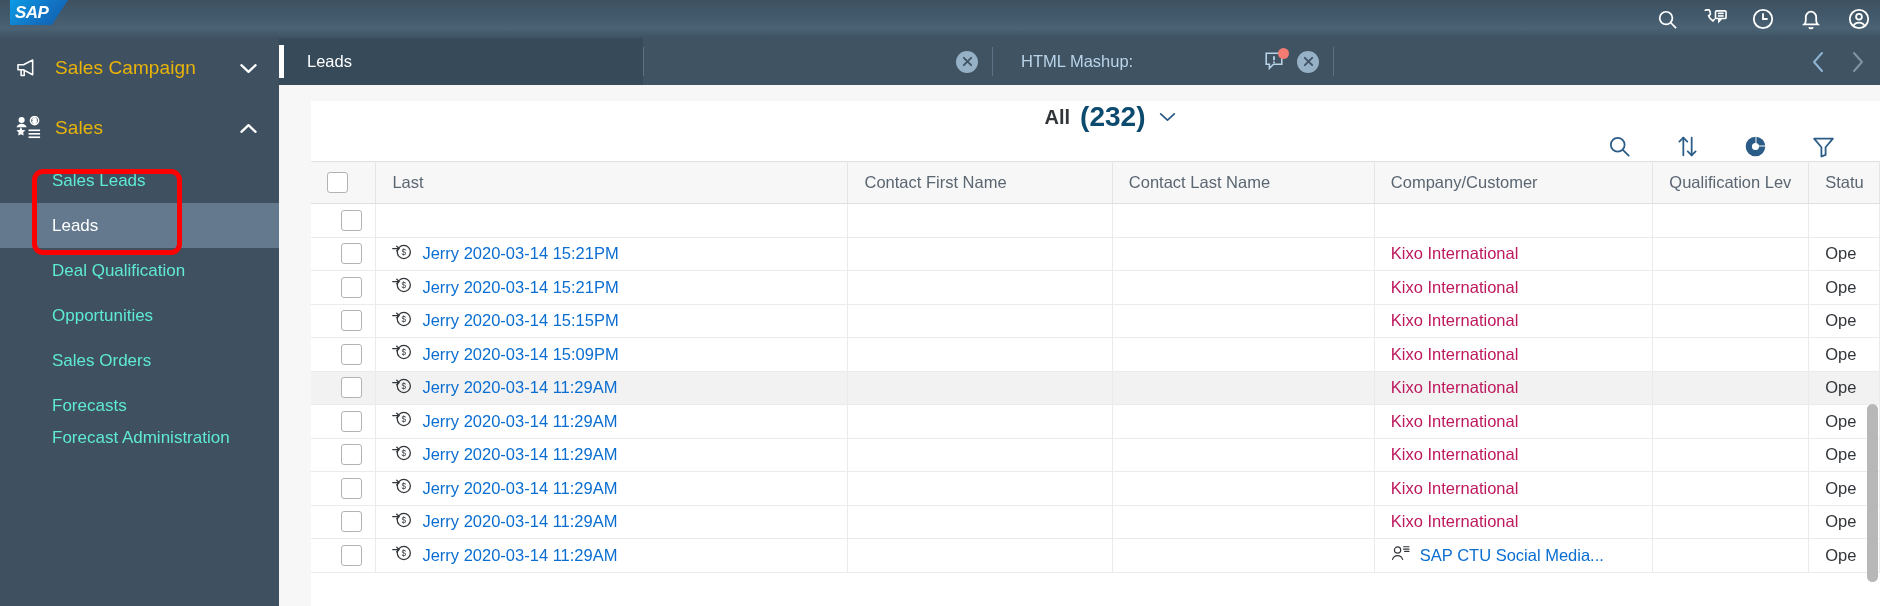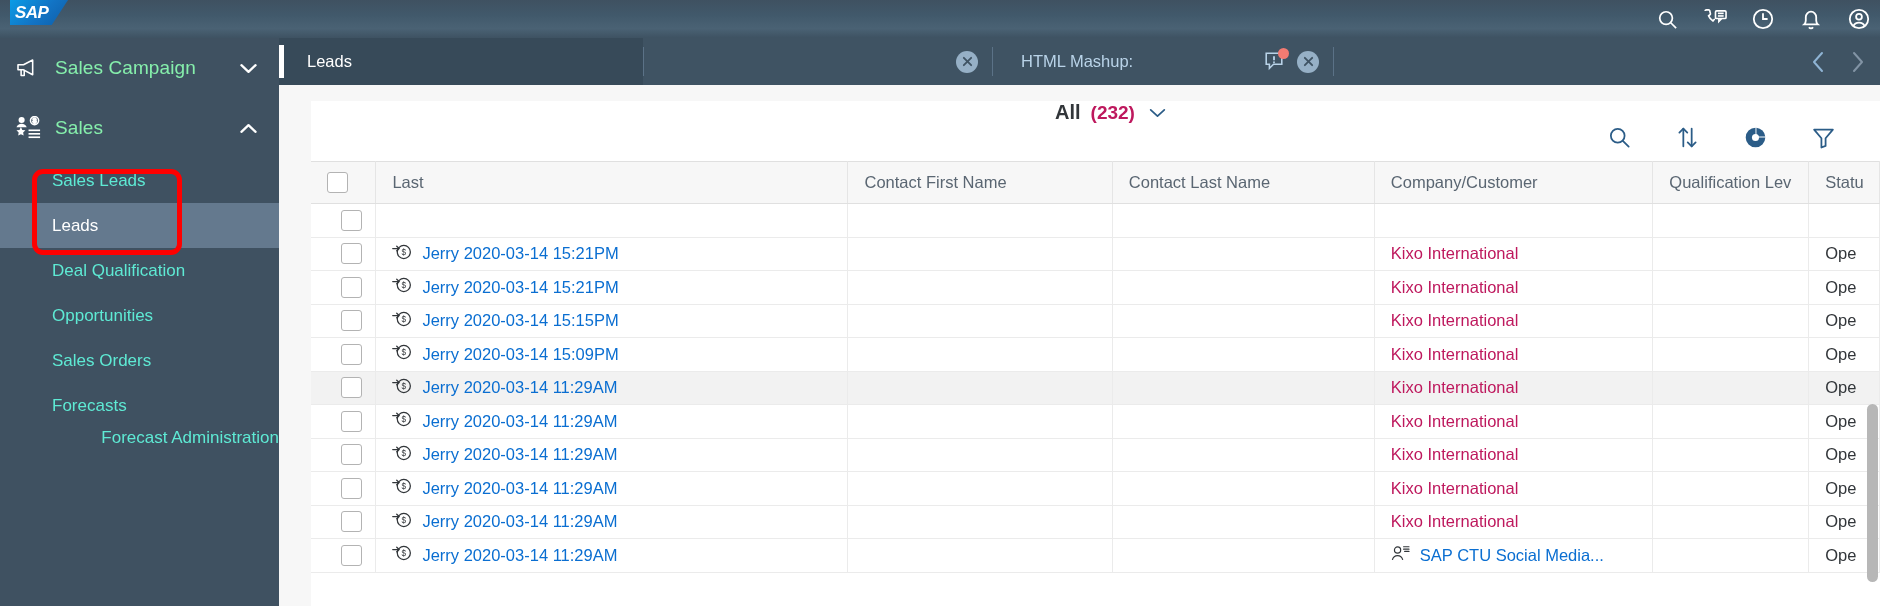--- a/index.html
+++ b/index.html
@@ -35,32 +35,32 @@
   .shell-ico { width: 26px; height: 26px; display: flex; align-items: center; justify-content: center; cursor: pointer; }
   .shell-ico svg { display: block; }
 
   
   .sidebar {
     position: absolute; top: 38px; left: 0; width: 279px; height: 568px;
     background: #3f5161; overflow: hidden;
   }
   .nav-group {
     height: 60px; display: flex; align-items: center; padding: 0 22px 0 12px;
-    color: #86efac; cursor: pointer;
+    color: #eab308; cursor: pointer;
   }
   .nav-group .gicon { width: 34px; flex: 0 0 34px; display:flex; align-items:center; justify-content:center; }
   .nav-group .glabel { font-size: 19px; margin-left: 9px; letter-spacing: .1px; flex: 1; }
   .nav-group .chev { width: 18px; display:flex; align-items:center; justify-content:center; }
 
   .nav-item {
     height: 45px; display: flex; align-items: center; padding-left: 52px;
     color: #5eead4; font-size: 17px; cursor: pointer;
   }
   .nav-item.active { background: #64798e; color: #ffffff; }
-  .nav-item.clipped { height: 30px; align-items: flex-start; overflow: hidden; justify-content: flex-end; }
+  .nav-item.clipped { height: 30px; align-items: flex-start; overflow: hidden; }
 
   .redbox {
     position: absolute; left: 32px; top: 169px; width: 150px; height: 86px;
     border: 5px solid #fe0000; border-radius: 11px; pointer-events: none;
   }
 
   
   .tabstrip {
     position: absolute; top: 38px; left: 279px; width: 1601px; height: 47px;
     background: #3f5363; display: flex; align-items: stretch;
@@ -93,21 +93,21 @@
     position: absolute; top: 85px; left: 279px; width: 1601px; height: 521px;
     background: #f7f7f7;
   }
   .card {
     position: absolute; left: 32px; top: 16px; right: 0; bottom: 0;
     background: #ffffff;
   }
   .card-toolbar { height: 60px; display: flex; align-items: center; padding: 0 0 0 30px; flex-direction: column; }
   .view-sel { display: flex; align-items: center; gap: 10px; cursor: pointer; }
   .view-name { font-size: 20px; color: #32363a; font-weight: bold; }
-  .view-count { font-size: 19px; color: #be185d; font-weight: bold; }
+  .view-count { font-size: 28px; color: #0c4a6e; font-weight: bold; }
   .tb-acts { margin-left: auto; display: flex; align-items: center; gap: 42px; padding-right: 44px; }
   .tb-ico { cursor: pointer; display: flex; align-items: center; justify-content: center; width: 26px; height: 26px; }
 
   
   table.grid { width: 100%; border-collapse: collapse; table-layout: fixed; }
   table.grid th {
     background: #f7f7f7; border-top: 1px solid #e0e0e0; border-bottom: 1px solid #e0e0e0;
     border-right: 1px solid #e5e5e5;
     height: 42px; text-align: left; font-weight: normal; font-size: 16.5px;
     color: #5a6672; padding-left: 16px; white-space: nowrap; overflow: hidden;

